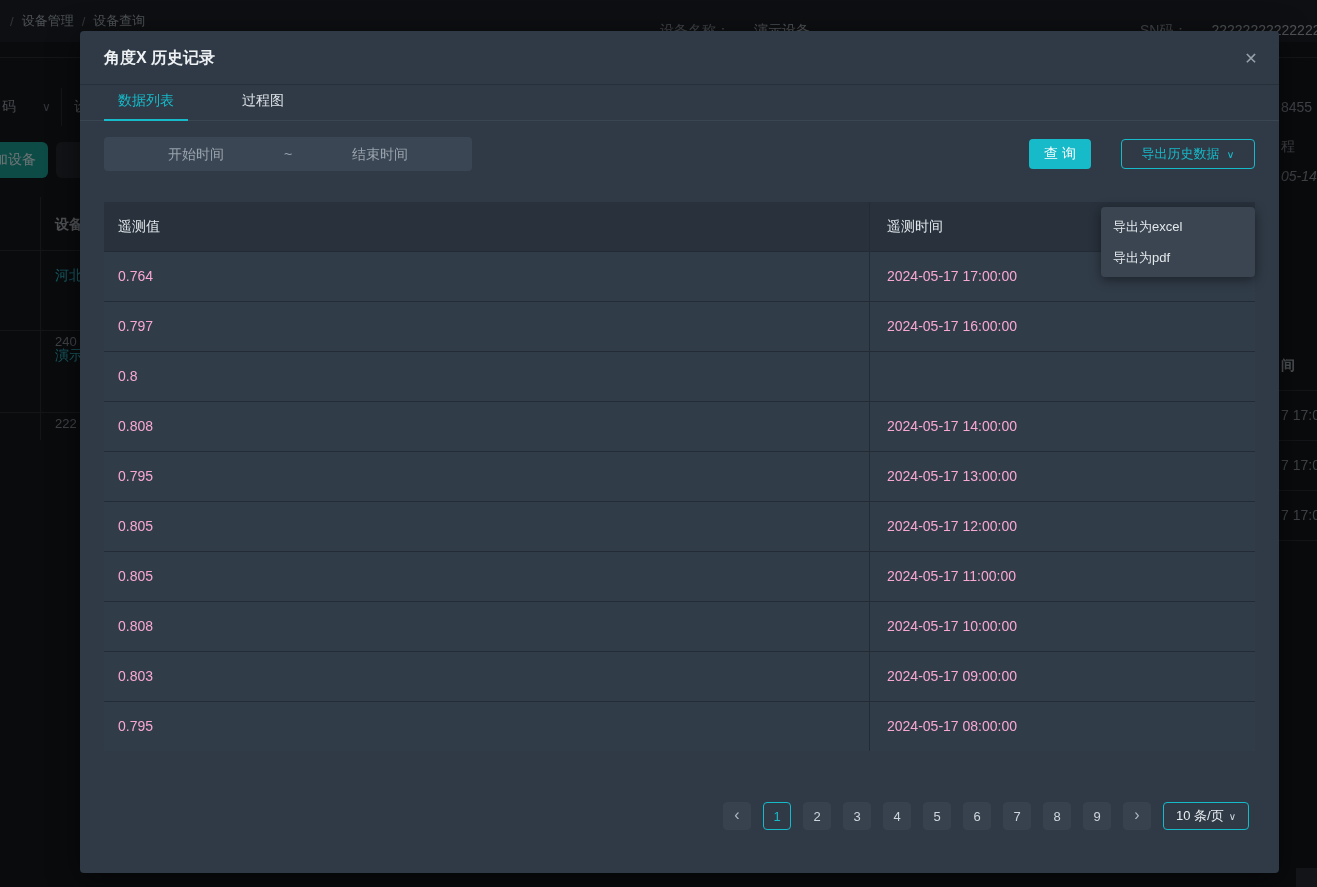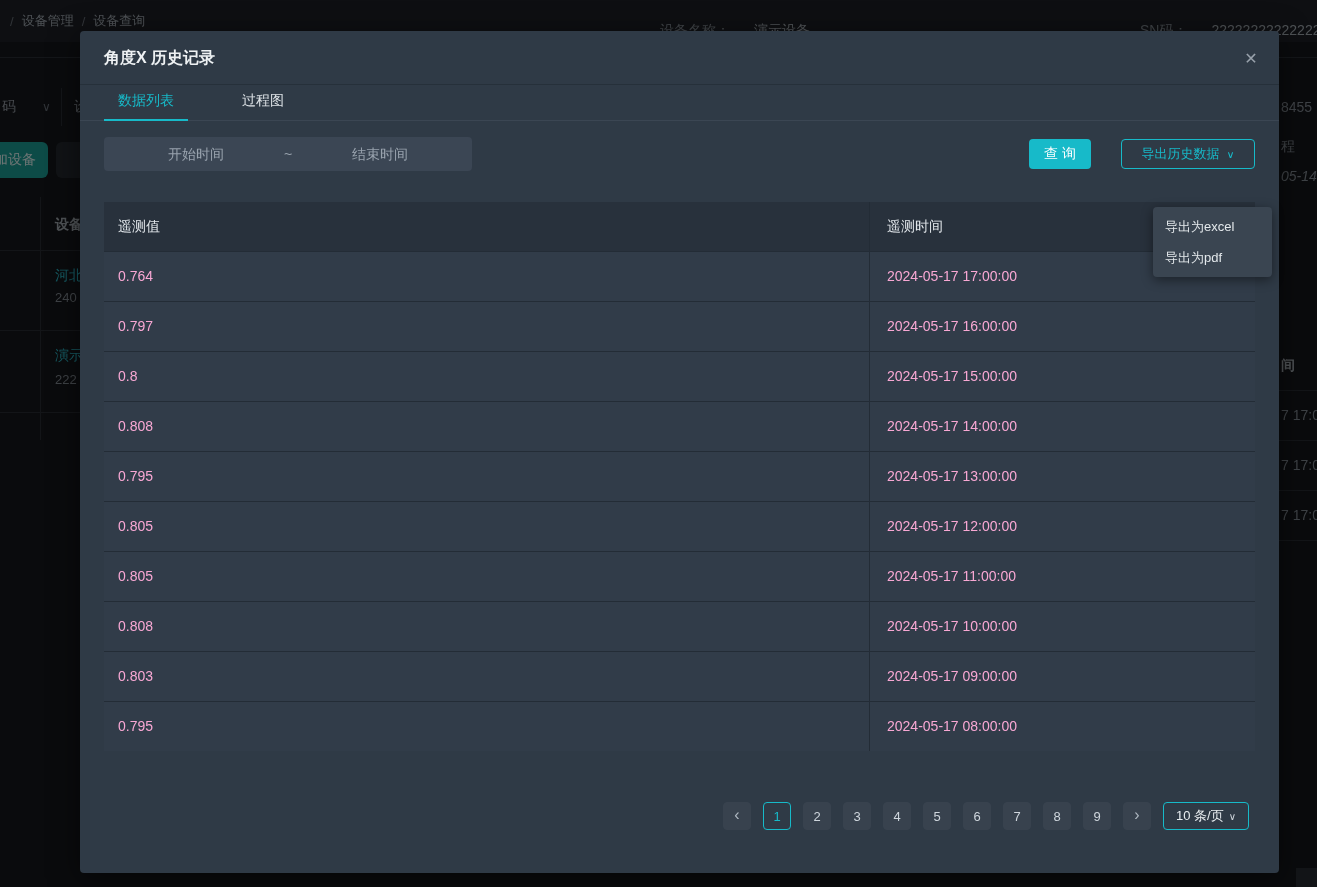--- a/index.html
+++ b/index.html
@@ -26,21 +26,21 @@
                     background:#1da69e; color:#eafffd; font-size:14px; display:flex; align-items:center;
                     justify-content:flex-end; padding-right:12px; }
   .dark-btn-frag { position:absolute; left:56px; top:142px; width:60px; height:36px; border-radius:6px;
                    background:#272b31; }
 
   .bg-table { position:absolute; left:0; top:197px; width:120px; }
   .bg-table .vline { position:absolute; left:40px; top:0; width:1px; height:243px; background:#2b2f35; }
   .bg-table .hline { position:absolute; left:0; width:120px; height:1px; background:#2b2f35; }
   .bg-th { position:absolute; left:55px; top:216px; font-size:14px; font-weight:bold; color:#aeb6bd; }
   .bg-link { position:absolute; left:55px; font-size:14px; color:#2fc6d8; }
-  .bg-sub  { position:absolute; left:55px; font-size:13px; color:#8b939c; }
+  .bg-sub  { position:absolute; left:55px; font-size:13px; color:#8b939c;margin-top:44px; }
 
   .rstrip-frag { position:absolute; left:1281px; font-size:14px; color:#8b939c; white-space:nowrap; }
   .rstrip-th { font-weight:bold; color:#aeb6bd; }
   .rstrip-line { position:absolute; left:1279px; width:38px; height:1px; background:#2b2f35; }
   .corner-panel { position:absolute; left:1296px; top:868px; width:21px; height:19px; background:#2a2f35; }
 
   
   .mask { position:absolute; inset:0; background:rgba(0,0,0,0.55); z-index:5; }
 
   
@@ -64,21 +64,21 @@
   .date-range input::placeholder { color:#99a3ae; }
   .range-sep { color:#99a3ae; font-size:14px; padding:0 6px; }
   .toolbar .spacer { flex:1; }
   .query-btn { width:62px; height:30px; border:none; border-radius:4px; background:var(--accent);
                color:#ffffff; font-size:14px; cursor:pointer; font-family:inherit; }
   .export-btn { margin-left:30px; width:134px; height:30px; background:transparent; border:1px solid var(--accent);
                 border-radius:4px; color:var(--accent); font-size:13px; cursor:pointer; font-family:inherit;
                 display:flex; align-items:center; justify-content:center; gap:7px; }
   .export-btn .chev { font-size:11px; transform:scaleY(0.9); }
 
-  .export-menu { position:absolute; right:7px; top:176px; width:119px; background:#3a4551; border-radius:4px;
+  .export-menu { position:absolute; right:24px; top:176px; width:154px; background:#3a4551; border-radius:4px;
                  box-shadow:0 3px 12px rgba(0,0,0,0.45); padding:4px 0; z-index:12; }
   .export-menu .item { height:31px; line-height:31px; padding-left:12px; font-size:13px; color:#e3e8eb; cursor:pointer; }
 
   .tel-table { margin:31px 24px 0; width:1151px; }
   .tel-head { display:flex; height:49px; background:#28313c; }
   .tel-head .th { line-height:49px; font-size:14px; font-weight:normal; color:#e2e7eb; }
   .th-value { width:766px; padding-left:14px; border-right:1px solid #232c36; }
   .th-time  { width:385px; padding-left:17px; }
   .tel-row { display:flex; height:50px; background:#313c49; border-top:1px solid #232c36; }
   .tel-row .td { line-height:49px; font-size:14px; color:#f9a8d4; }
@@ -198,21 +198,20 @@
     <div class="td td-time">2024-05-17 17:00:00</div>
   </div>
 
   <div class="tel-row">
     <div class="td td-value">0.797</div>
     <div class="td td-time">2024-05-17 16:00:00</div>
   </div>
 
   <div class="tel-row">
     <div class="td td-value">0.8</div>
-    <div class="td td-time">2024-05-17 15:00:00</div>
   </div>
 
   <div class="tel-row">
     <div class="td td-value">0.808</div>
     <div class="td td-time">2024-05-17 14:00:00</div>
   </div>
 
   <div class="tel-row">
     <div class="td td-value">0.795</div>
     <div class="td td-time">2024-05-17 13:00:00</div>

